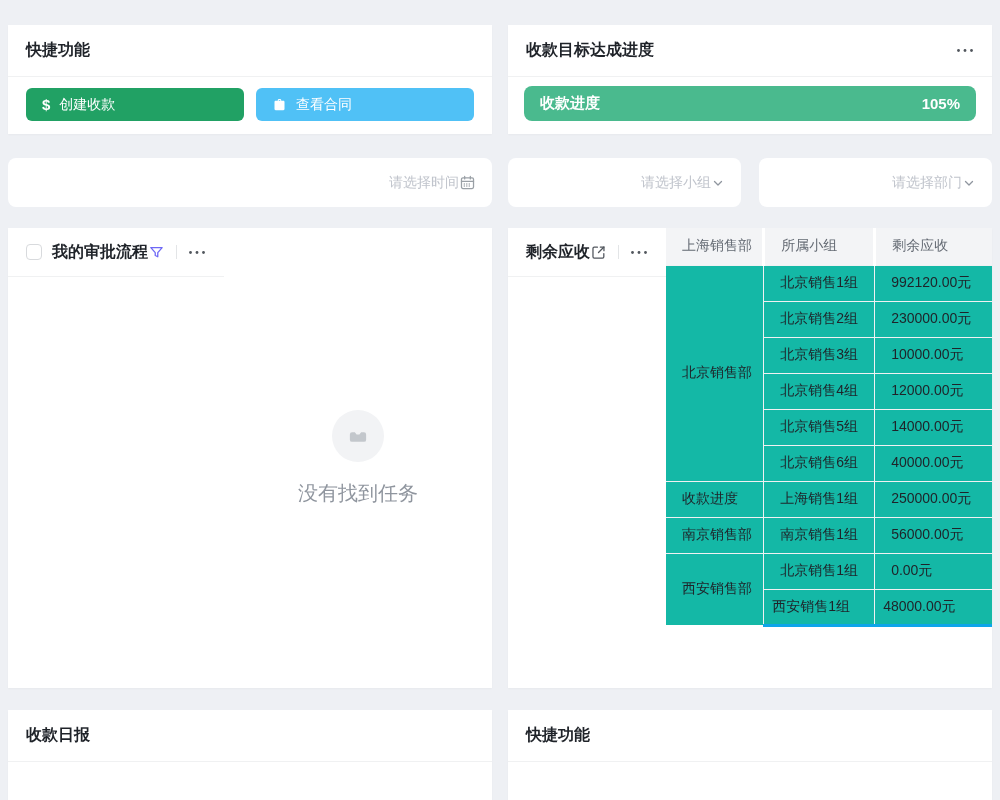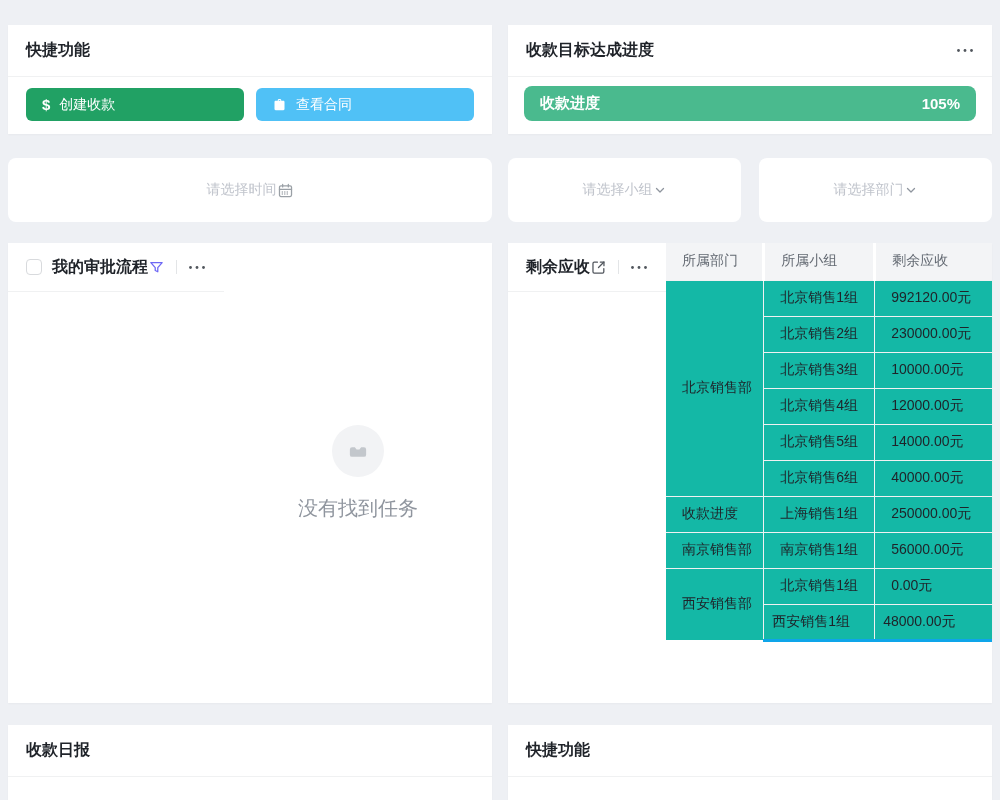--- a/index.html
+++ b/index.html
@@ -39,22 +39,22 @@
   .progress-bar {
     margin: 9px 16px 0; height: 35px; border-radius: 8px;
     background: #4aba8e; color: #fff;
     display: flex; align-items: center; justify-content: space-between;
     padding: 0 16px; font-size: 15px; font-weight: 700;
   }
 
   
   .row2 { margin-top: 24px; }
   .select {
-    height: 64px; background: #fff; border-radius: 8px;
-    display: flex; align-items: center; justify-content: center;
+    height: 49px; background: #fff; border-radius: 8px;
+    display: flex; align-items: center; justify-content: flex-end;
     padding: 0 16px; cursor: pointer;
   }
   .select .placeholder { color: #c0c4cc; font-size: 14px; }
 
   
   .row3 { margin-top: 21px; }
   .row3 .card { height: 460px; display: flex; flex-direction: row; }
   .checkbox {
     width: 16px; height: 16px; border: 1.5px solid #d8dadd; border-radius: 4px;
     background: #fff; margin-right: 10px; flex: 0 0 auto; cursor: pointer;
@@ -220,21 +220,21 @@
       </div>
       <div class="table-wrap">
         <table>
           <colgroup>
               <col class="c1">
               <col class="c2">
               <col class="c3">
             </colgroup>
           <thead>
             <tr>
-              <th>所属部门</th>
+              <th>上海销售部</th>
               <th>所属小组</th>
               <th>剩余应收</th>
             </tr>
           </thead>
           <tbody>
             <tr>
               <td rowspan="6">北京销售部</td>
               <td class="bl">北京销售1组</td>
               <td class="bl">992120.00元</td>
             </tr>

